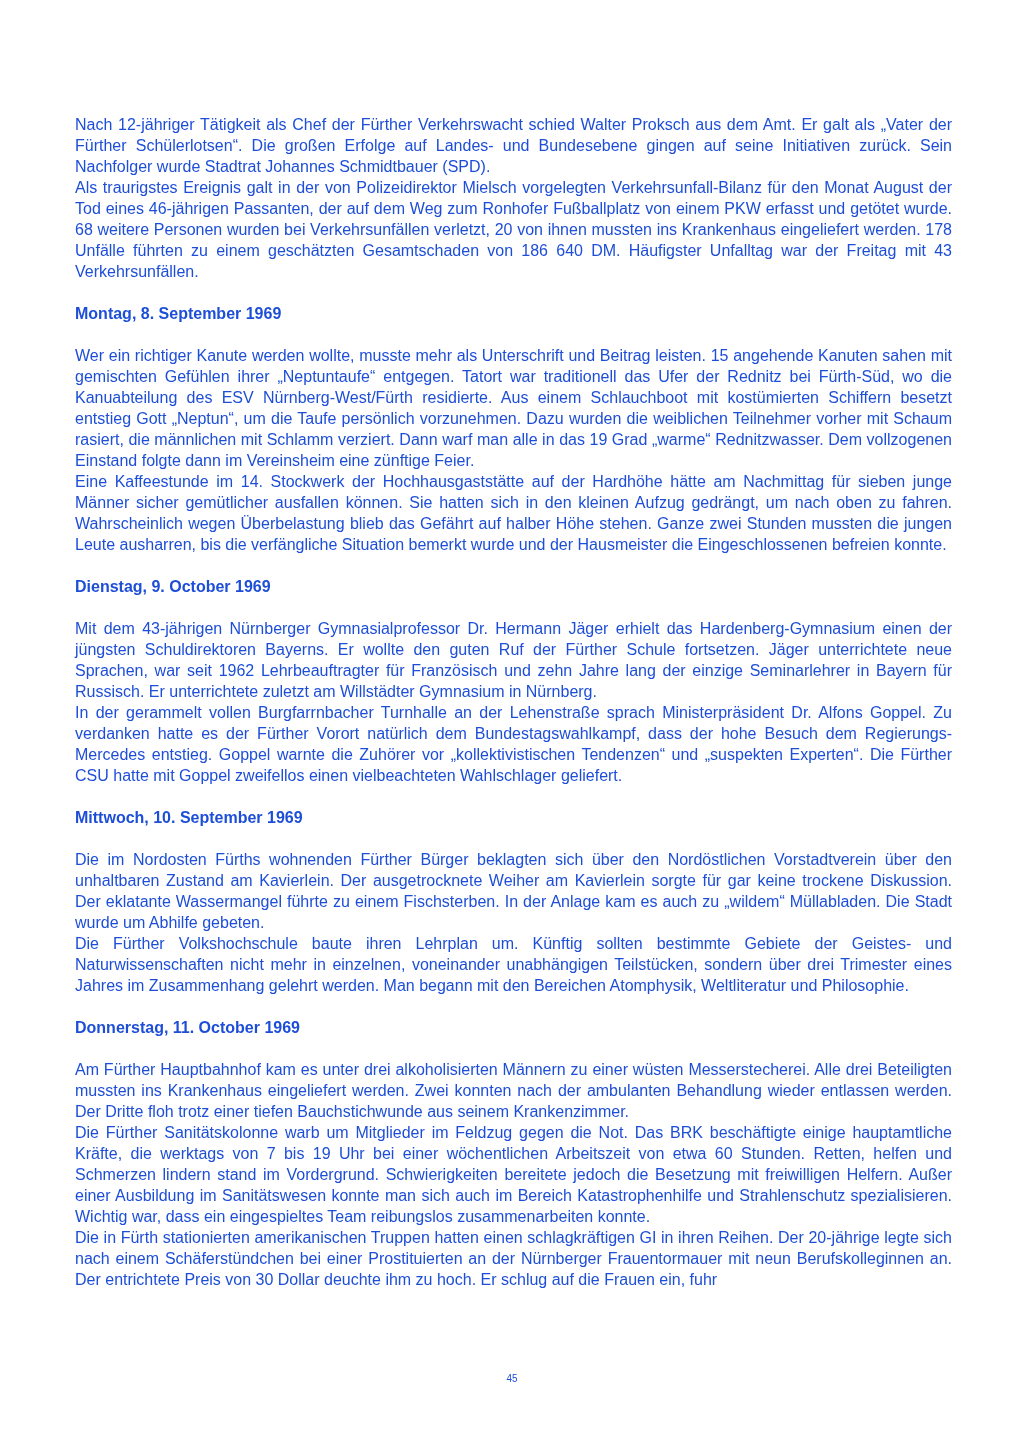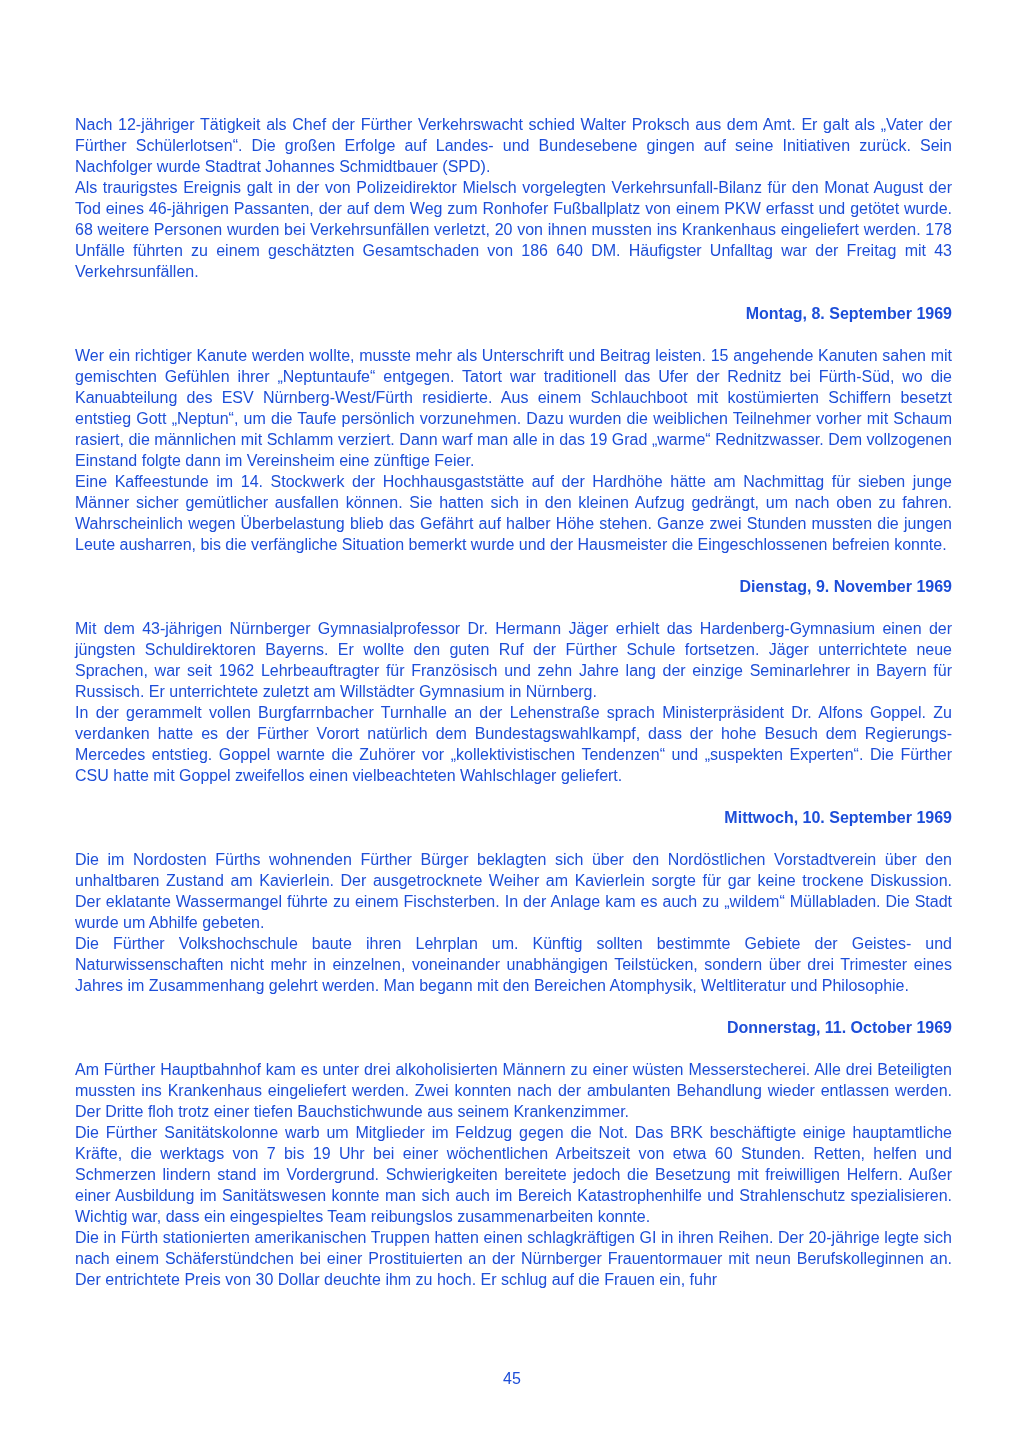--- a/index.html
+++ b/index.html
@@ -28,46 +28,46 @@
     line-height: 21px;
     text-align: justify;
     text-justify: inter-word;
   }
   .para { margin: 0; }
   .day-heading {
     font-size: 16px;
     line-height: 21px;
     font-weight: 700;
     margin: 21px 0;
-    text-align: right;
+    text-align: left;
   }
   .page-number {
     position: absolute;
     top: 1337px;
     left: 0;
     width: 100%;
     text-align: center;
-    font-size: 16px;
+    font-size: 10px;
     line-height: 21px;
   }
 </style>
 </head>
 <body>
 
 <div class="page">
   <main class="text-body">
 
     <p class="para">Nach 12-jähriger Tätigkeit als Chef der Fürther Verkehrswacht schied Walter Proksch aus dem Amt. Er galt als „Vater der Fürther Schülerlotsen“. Die großen Erfolge auf Landes- und Bundesebene gingen auf seine Initiativen zurück. Sein Nachfolger wurde Stadtrat Johannes Schmidtbauer (SPD).</p>
     <p class="para">Als traurigstes Ereignis galt in der von Polizeidirektor Mielsch vorgelegten Verkehrsunfall-Bilanz für den Monat August der Tod eines 46-jährigen Passanten, der auf dem Weg zum Ronhofer Fußballplatz von einem PKW erfasst und getötet wurde. 68 weitere Personen wurden bei Verkehrsunfällen verletzt, 20 von ihnen mussten ins Krankenhaus eingeliefert werden. 178 Unfälle führten zu einem geschätzten Gesamtschaden von 186 640 DM. Häufigster Unfalltag war der Freitag mit 43 Verkehrsunfällen.</p>
 
     <h2 class="day-heading">Montag, 8. September 1969</h2>
     <p class="para">Wer ein richtiger Kanute werden wollte, musste mehr als Unterschrift und Beitrag leisten. 15 angehende Kanuten sahen mit gemischten Gefühlen ihrer „Neptuntaufe“ entgegen. Tatort war traditionell das Ufer der Rednitz bei Fürth-Süd, wo die Kanuabteilung des ESV Nürnberg-West/Fürth residierte. Aus einem Schlauchboot mit kostümierten Schiffern besetzt entstieg Gott „Neptun“, um die Taufe persönlich vorzunehmen. Dazu wurden die weiblichen Teilnehmer vorher mit Schaum rasiert, die männlichen mit Schlamm verziert. Dann warf man alle in das 19 Grad „warme“ Rednitzwasser. Dem vollzogenen Einstand folgte dann im Vereinsheim eine zünftige Feier.</p>
     <p class="para">Eine Kaffeestunde im 14. Stockwerk der Hochhausgaststätte auf der Hardhöhe hätte am Nachmittag für sieben junge Männer sicher gemütlicher ausfallen können. Sie hatten sich in den kleinen Aufzug gedrängt, um nach oben zu fahren. Wahrscheinlich wegen Überbelastung blieb das Gefährt auf halber Höhe stehen. Ganze zwei Stunden mussten die jungen Leute ausharren, bis die verfängliche Situation bemerkt wurde und der Hausmeister die Eingeschlossenen befreien konnte.</p>
 
-    <h2 class="day-heading">Dienstag, 9. November 1969</h2>
+    <h2 class="day-heading">Dienstag, 9. October 1969</h2>
     <p class="para">Mit dem 43-jährigen Nürnberger Gymnasialprofessor Dr. Hermann Jäger erhielt das Hardenberg-Gymnasium einen der jüngsten Schuldirektoren Bayerns. Er wollte den guten Ruf der Fürther Schule fortsetzen. Jäger unterrichtete neue Sprachen, war seit 1962 Lehrbeauftragter für Französisch und zehn Jahre lang der einzige Seminarlehrer in Bayern für Russisch. Er unterrichtete zuletzt am Willstädter Gymnasium in Nürnberg.</p>
     <p class="para">In der gerammelt vollen Burgfarrnbacher Turnhalle an der Lehenstraße sprach Ministerpräsident Dr. Alfons Goppel. Zu verdanken hatte es der Fürther Vorort natürlich dem Bundestagswahlkampf, dass der hohe Besuch dem Regierungs-Mercedes entstieg. Goppel warnte die Zuhörer vor „kollektivistischen Tendenzen“ und „suspekten Experten“. Die Fürther CSU hatte mit Goppel zweifellos einen vielbeachteten Wahlschlager geliefert.</p>
 
     <h2 class="day-heading">Mittwoch, 10. September 1969</h2>
     <p class="para">Die im Nordosten Fürths wohnenden Fürther Bürger beklagten sich über den Nordöstlichen Vorstadtverein über den unhaltbaren Zustand am Kavierlein. Der ausgetrocknete Weiher am Kavierlein sorgte für gar keine trockene Diskussion. Der eklatante Wassermangel führte zu einem Fischsterben. In der Anlage kam es auch zu „wildem“ Müllabladen. Die Stadt wurde um Abhilfe gebeten.</p>
     <p class="para">Die Fürther Volkshochschule baute ihren Lehrplan um. Künftig sollten bestimmte Gebiete der Geistes- und Naturwissenschaften nicht mehr in einzelnen, voneinander unabhängigen Teilstücken, sondern über drei Trimester eines Jahres im Zusammenhang gelehrt werden. Man begann mit den Bereichen Atomphysik, Weltliteratur und Philosophie.</p>
 
     <h2 class="day-heading">Donnerstag, 11. October 1969</h2>
     <p class="para">Am Fürther Hauptbahnhof kam es unter drei alkoholisierten Männern zu einer wüsten Messerstecherei. Alle drei Beteiligten mussten ins Krankenhaus eingeliefert werden. Zwei konnten nach der ambulanten Behandlung wieder entlassen werden. Der Dritte floh trotz einer tiefen Bauchstichwunde aus seinem Krankenzimmer.</p>
     <p class="para">Die Fürther Sanitätskolonne warb um Mitglieder im Feldzug gegen die Not. Das BRK beschäftigte einige hauptamtliche Kräfte, die werktags von 7 bis 19 Uhr bei einer wöchentlichen Arbeitszeit von etwa 60 Stunden. Retten, helfen und Schmerzen lindern stand im Vordergrund. Schwierigkeiten bereitete jedoch die Besetzung mit freiwilligen Helfern. Außer einer Ausbildung im Sanitätswesen konnte man sich auch im Bereich Katastrophenhilfe und Strahlenschutz spezialisieren. Wichtig war, dass ein eingespieltes Team reibungslos zusammenarbeiten konnte.</p>

